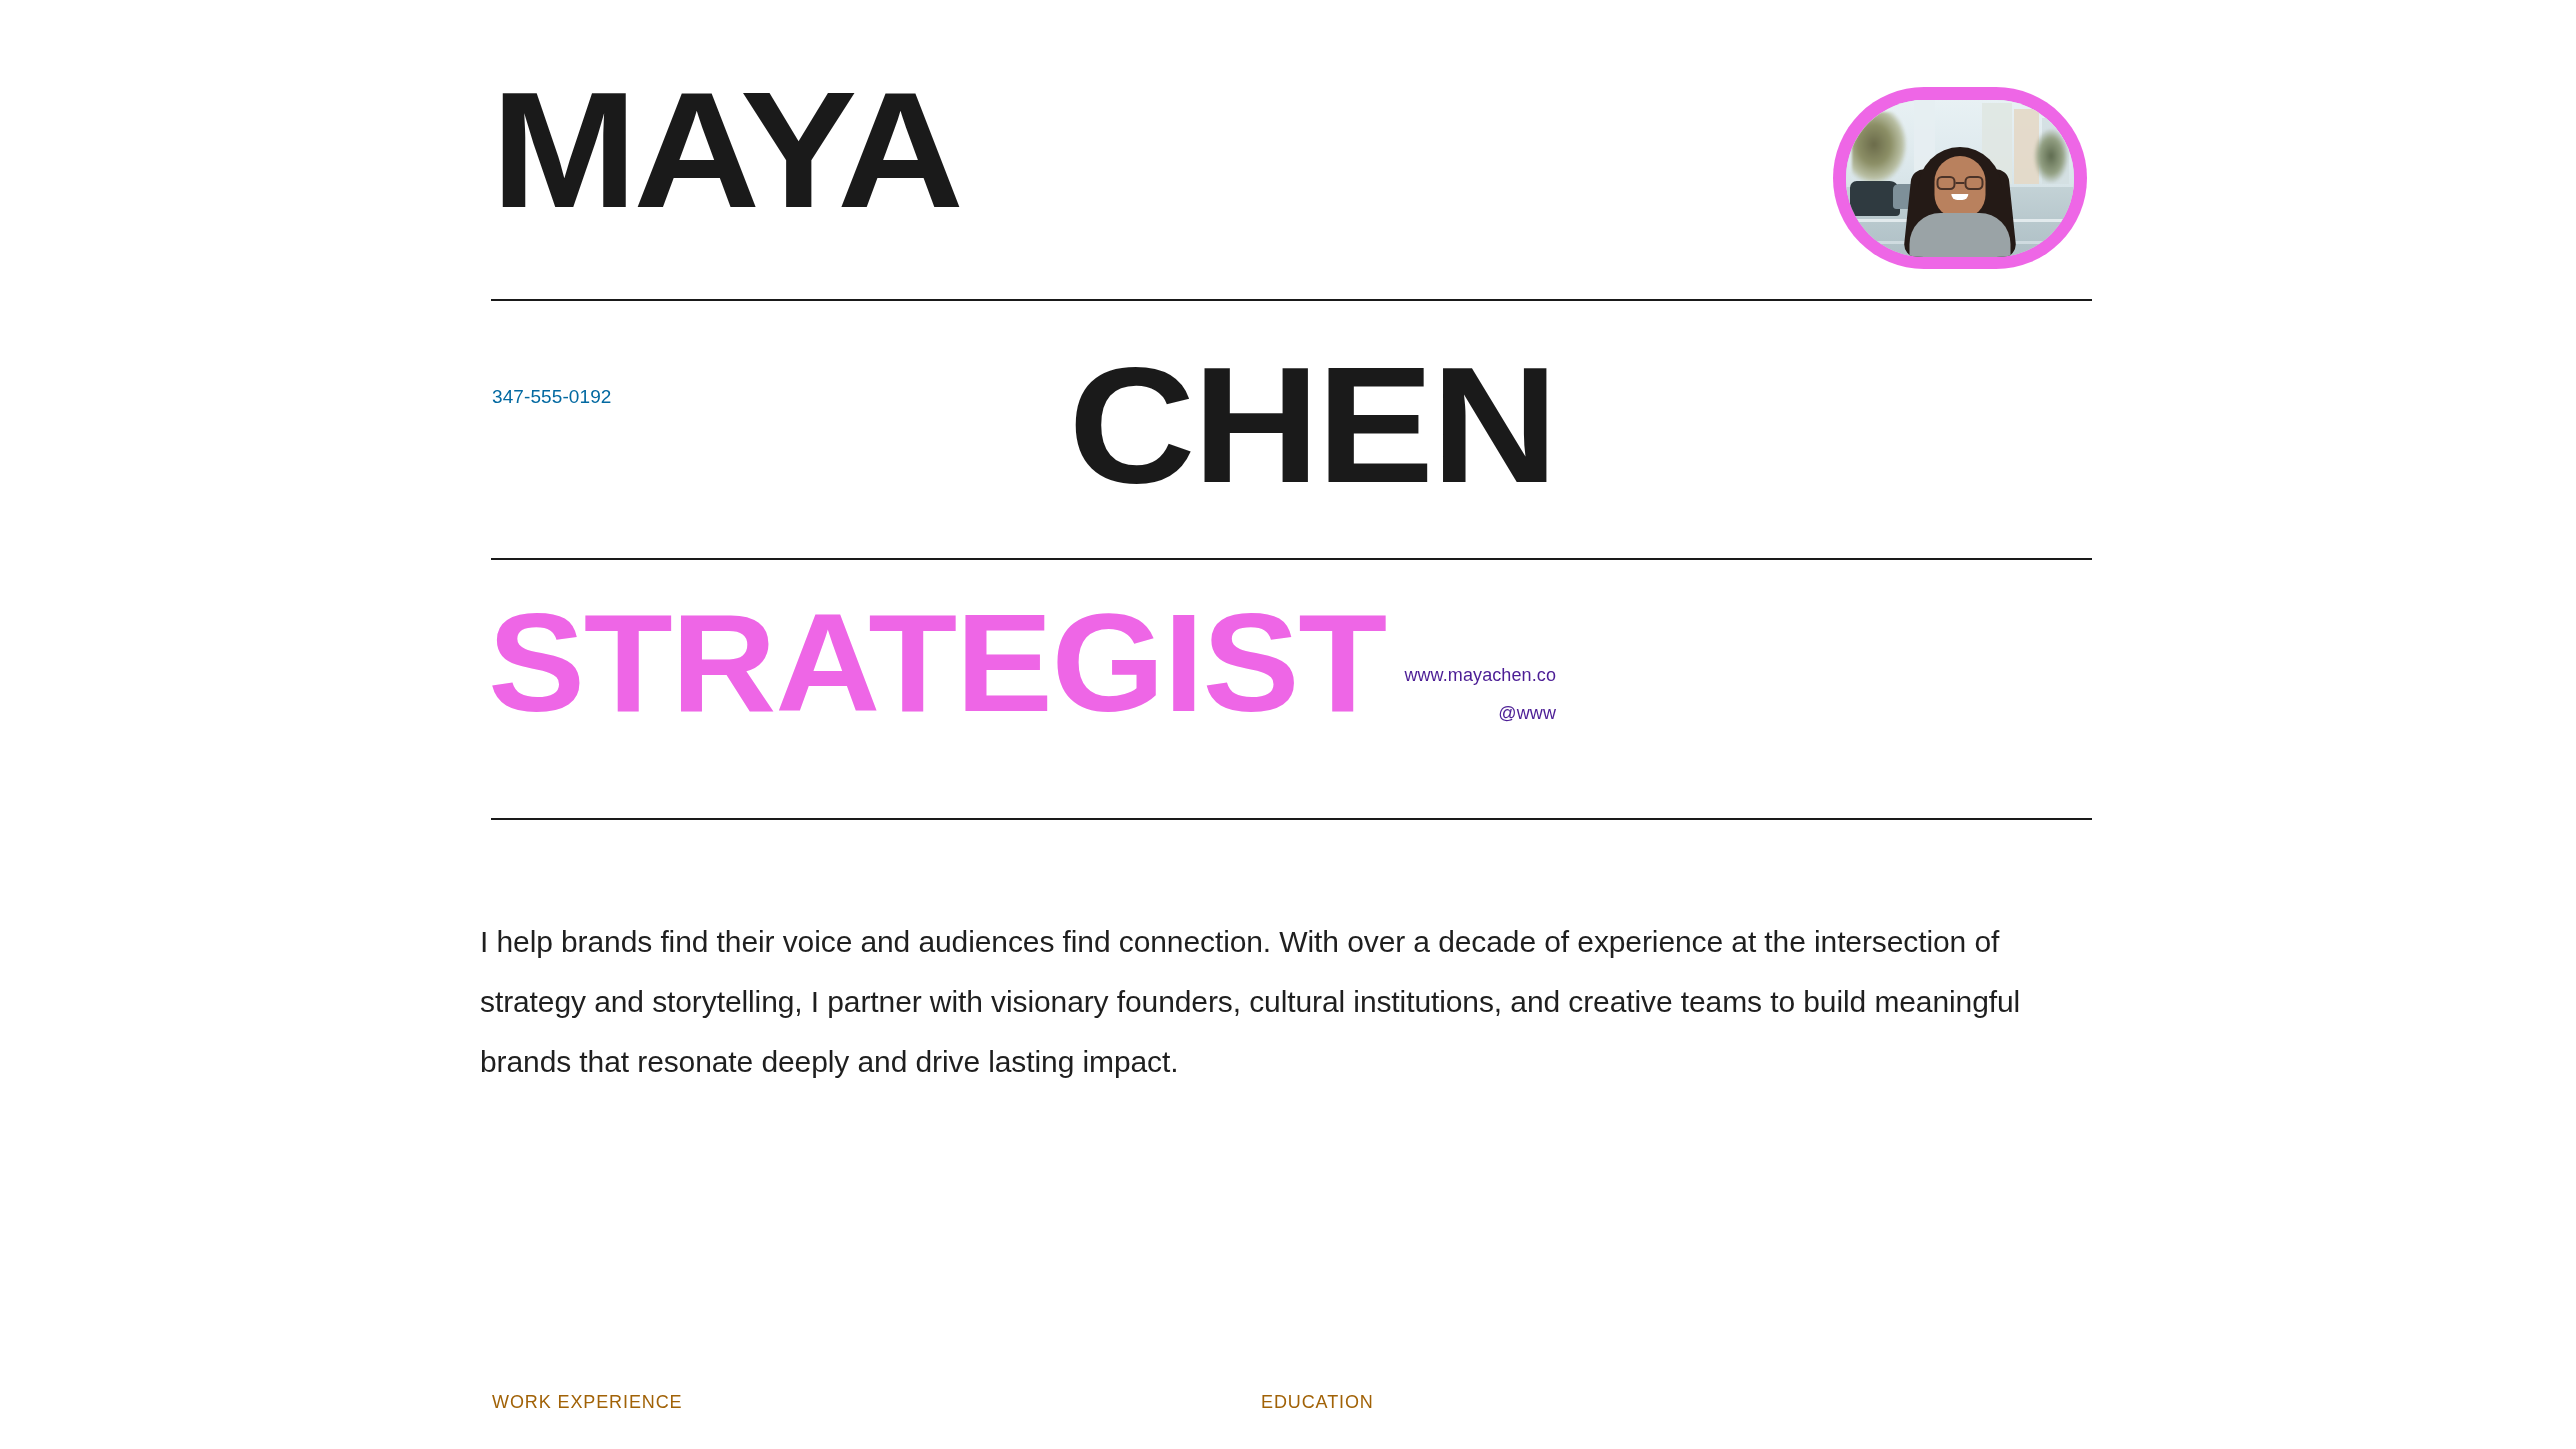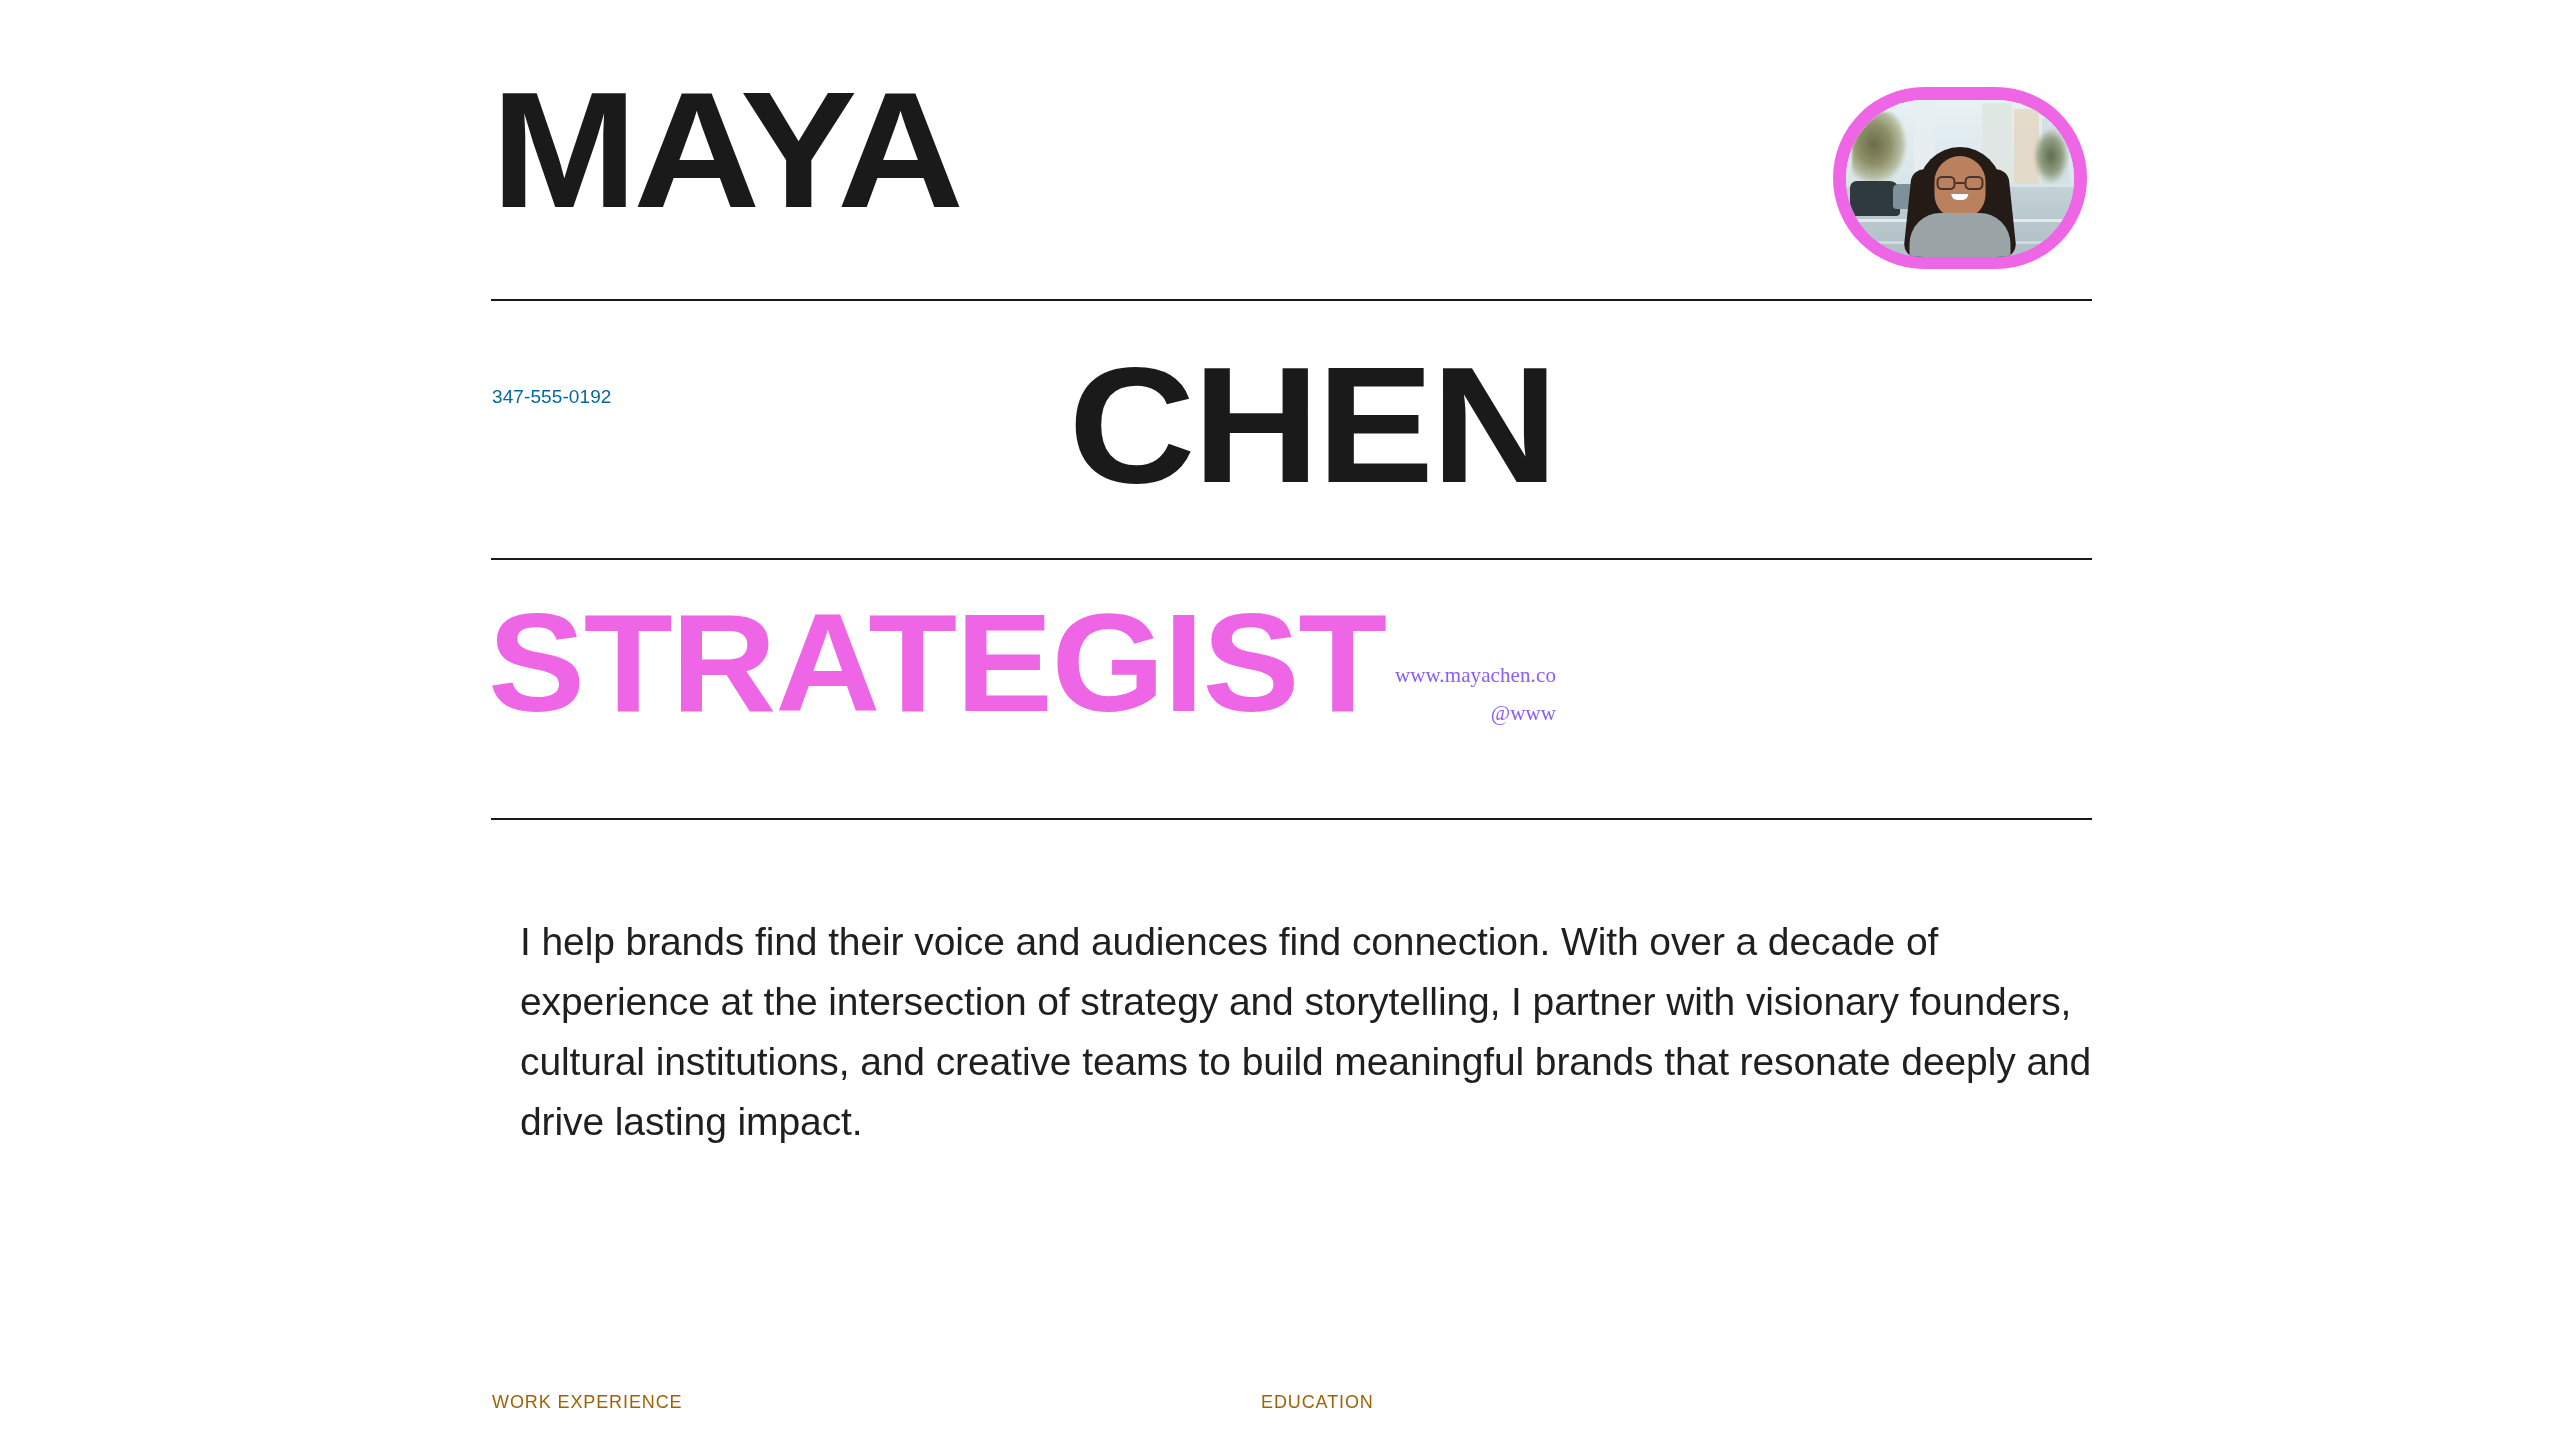--- a/index.html
+++ b/index.html
@@ -225,34 +225,33 @@
   }
 
   .links-block {
     position: absolute;
     right: 484px;
     top: 656px;
     text-align: right;
     width: 470px;
   }
   .link-line {
-    font-size: 21px;
+    font-size: 18px;
     line-height: 38px;
-    color: #8b5cf6;
+    color: #4c1d95;
     letter-spacing: 0.1px;
-    font-family: Liberation Serif, serif;
   }
 
   
   .bio {
     position: absolute;
-    left: 520px;
+    left: 480px;
     top: 912px;
     width: 1603px;
-    font-size: 39px;
+    font-size: 30px;
     line-height: 60px;
     color: #1f1f1f;
     letter-spacing: -0.1px;
   }
 
   
   .section-head {
     position: absolute;
     top: 1392px;
     font-size: 18px;

